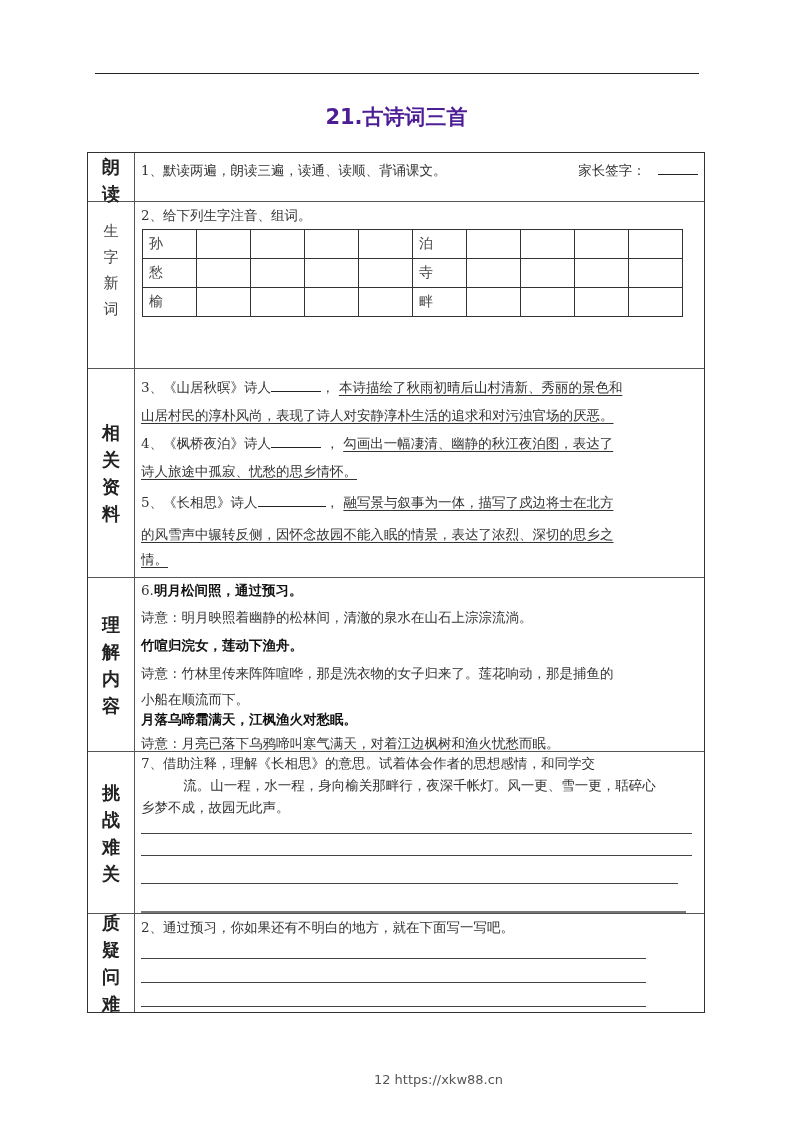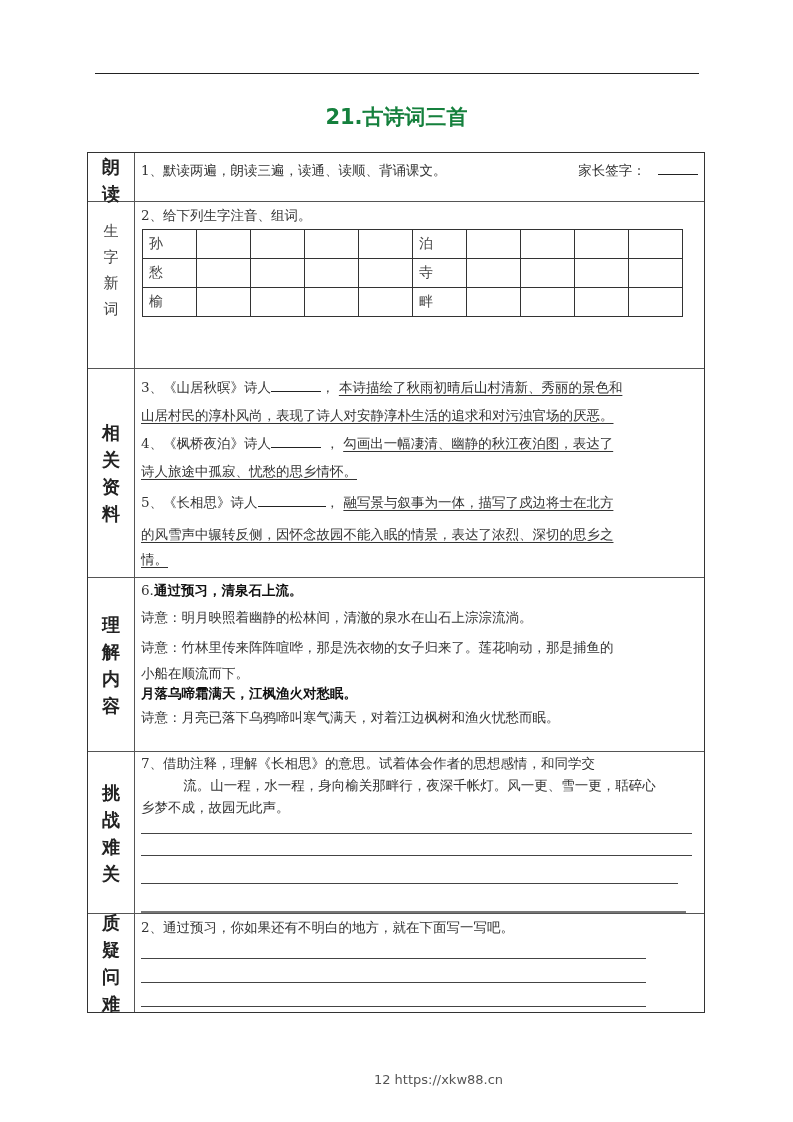--- a/index.html
+++ b/index.html
@@ -1,20 +1,20 @@
 <!DOCTYPE html>
 <html><head>
 <meta charset="utf-8">
 <style>
   html, body { margin:0; padding:0; background:#fff; }
   body { width:793px; height:1122px; position:relative; overflow:hidden;
          font-family:"DejaVu Serif","Liberation Serif",serif; color:#222; }
   .topline { position:absolute; left:95px; top:73px; width:604px; height:0; border-top:1.5px solid #222; }
   .title { position:absolute; left:0; top:103px; width:793px; text-align:center;
-           font-family:"DejaVu Sans","Liberation Sans",sans-serif; font-weight:bold; font-size:21px; color:#15803d; }
+           font-family:"DejaVu Sans","Liberation Sans",sans-serif; font-weight:bold; font-size:21px; color:#4c1d95; }
   .main { position:absolute; left:87px; top:152px; width:618px; border:1.5px solid #333; box-sizing:border-box; }
   .row { display:flex; border-bottom:1px solid #555; box-sizing:border-box; position:relative; }
   .row:last-child { border-bottom:none; }
   .label { width:46px; flex:none; border-right:1px solid #555; display:flex; flex-direction:column;
            align-items:center; justify-content:center; font-family:"DejaVu Sans","Liberation Sans",sans-serif;
            font-weight:bold; font-size:18px; line-height:27px; color:#222; }
   .label.light { font-weight:normal; font-family:"DejaVu Serif","Liberation Serif",serif; font-size:15px; line-height:26px; color:#444; justify-content:flex-start; padding-top:16px; }
   .content { flex:1; padding:3px 6px 0 6px; font-size:13.5px; color:#333; position:relative; }
   .r1 { height:49px; } .r1 .label { justify-content:flex-start; padding-top:0px; }
   .r2 { height:167px; }
@@ -136,23 +136,24 @@
 
   <div class="row r4">
     <div class="label">
       <span>理</span>
       <span>解</span>
       <span>内</span>
       <span>容</span>
     </div>
     <div class="content" style="padding-top:0;">
       <div class="line" style="line-height:24px;">
-        <span>6.</span><span class="bold">通过预习，清泉石上流。</span>
+        <span>6.</span><span class="bold">明月松间照，通过预习。</span>
       </div>
       <div class="line" style="line-height:30px;">诗意：明月映照着幽静的松林间，清澈的泉水在山石上淙淙流淌。</div>
+      <div class="line bold" style="line-height:26px;">竹喧归浣女，莲动下渔舟。</div>
       <div class="line" style="line-height:30px;">诗意：竹林里传来阵阵喧哗，那是洗衣物的女子归来了。莲花响动，那是捕鱼的</div>
       <div class="line" style="line-height:22px;">小船在顺流而下。</div>
       <div class="line bold" style="line-height:22px;font-family:Liberation Mono, monospace;">月落乌啼霜满天，江枫渔火对愁眠。</div>
       <div class="line" style="line-height:22px;">诗意：月亮已落下乌鸦啼叫寒气满天，对着江边枫树和渔火忧愁而眠。</div>
     </div>
   </div>
 
   <div class="row r5">
     <div class="label">
       <span>挑</span>

